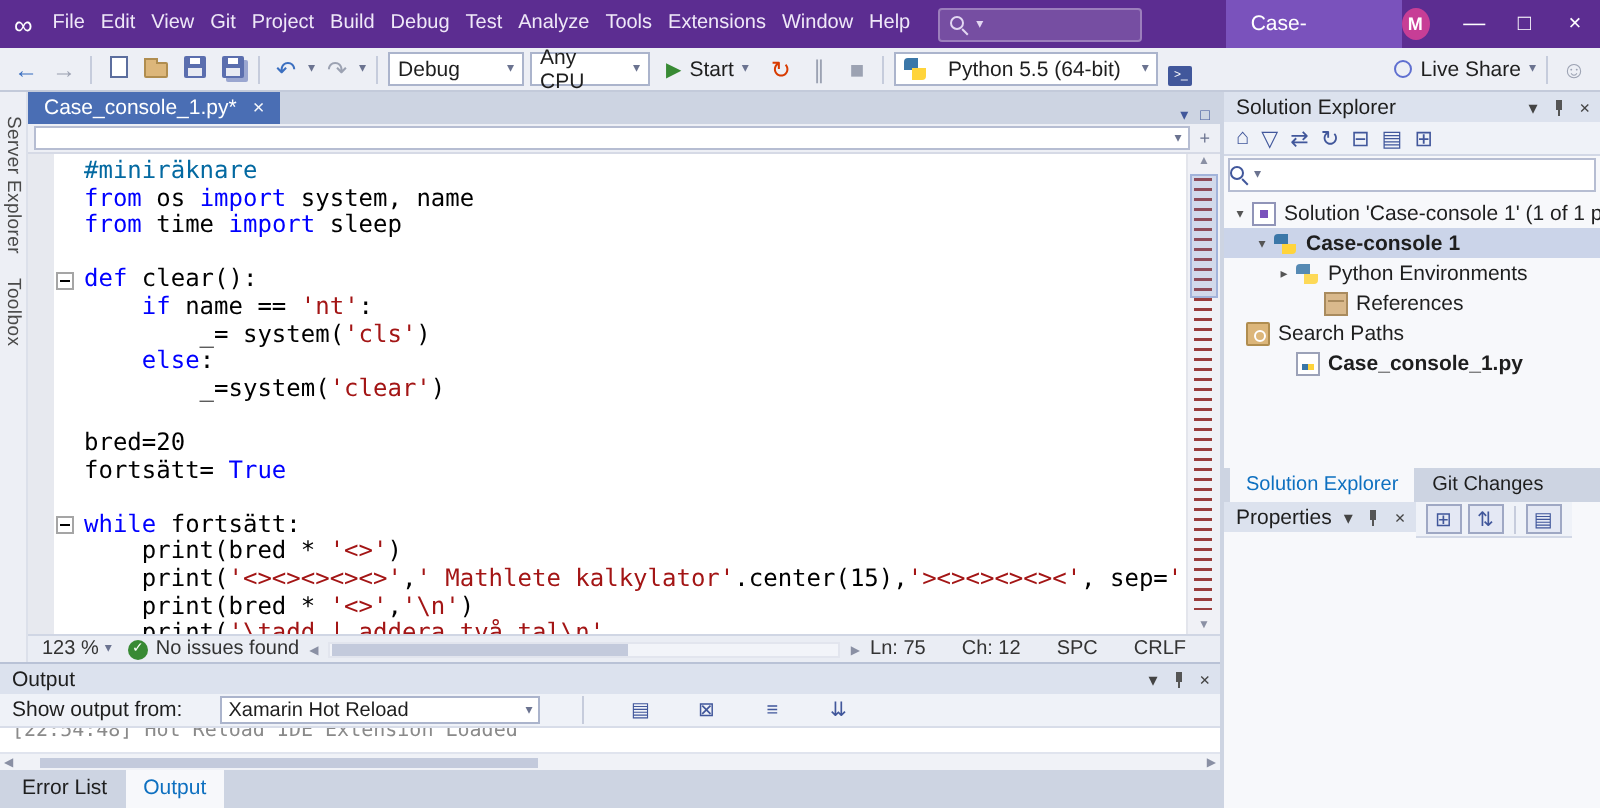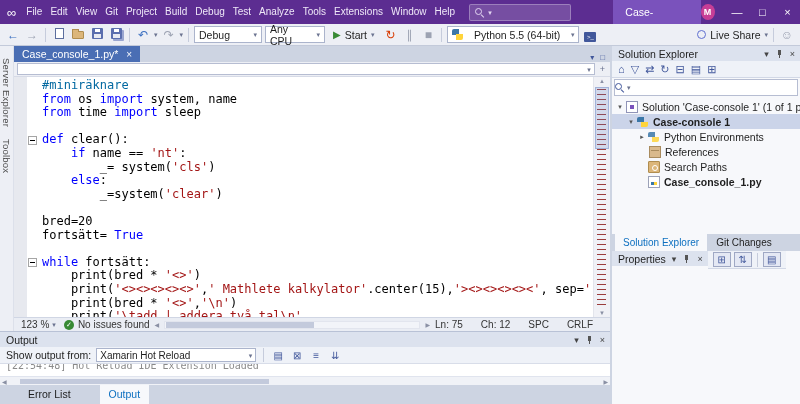--- a/index.html
+++ b/index.html
@@ -91,30 +91,30 @@
   .hs-arrow{font-size:6px;color:#8A90A4}
   .hscroll-track{flex:1;height:8px;background:#F2F4F9;border:1px solid #E2E5EE;position:relative}
   .hthumb{position:absolute;left:1px;top:0;bottom:0;width:58%;background:#C3CADC}
   .stat{margin-right:13px;font-size:10px}
 
   
   .output-panel{height:54px;display:flex;flex-direction:column;background:#fff;border-top:1px solid #B9C2D6;flex:none}
   .panel-header{height:15px;background:#DCE2EE;display:flex;align-items:center;padding:0 5px 0 6px;font-size:10.5px;color:#1e1e1e;gap:6px;flex:none}
   .panel-title{flex:1}
   .ph-ico{color:#444;font-size:9px}
-  .output-toolbar{height:17px;display:flex;align-items:center;gap:5px;padding:0 6px;background:#EFF2F8;font-size:10.5px;border-bottom:1px solid #D8DDE9;flex:none}
+  .output-toolbar{height:17px;display:flex;align-items:center;gap:19px;padding:0 6px;background:#EFF2F8;font-size:10.5px;border-bottom:1px solid #D8DDE9;flex:none}
   .combo.small{height:14px;width:160px;font-size:10px;padding:0 3px}
   .obtn{color:#41579B;font-size:10px;min-width:14px;text-align:center}
   .output-content{flex:1;overflow:hidden;font-family:"DejaVu Sans Mono",monospace;font-size:10px;line-height:11px;color:#8a8a8a;padding-left:6px}
   .log-line{margin-top:-4px}
   .output-hscroll{height:9px;background:#F0F2F7;display:flex;align-items:center;border-top:1px solid #E0E4EE;padding:0 2px;gap:2px;flex:none}
   .oh-track{flex:1;height:5px;position:relative}
   .oh-thumb{position:absolute;left:2%;top:0;bottom:0;width:42%;background:#C3CADC}
 
-  .bottom-tabs{height:19px;background:#CDD4E2;display:flex;align-items:stretch;padding-left:19px;gap:20px;flex:none}
+  .bottom-tabs{height:19px;background:#CDD4E2;display:flex;align-items:stretch;padding-left:2px;gap:0;flex:none}
   .btab{padding:0 9px;font-size:10.5px;line-height:19px;color:#1e1e1e}
   .btab.active{background:#F7F8FB;color:#0E70C0}
 
   
   .se-panel{height:205px;display:flex;flex-direction:column;flex:none;background:#F7F8FB}
   .se-toolbar{height:17px;display:flex;align-items:center;gap:6px;padding:0 6px;background:#EFF2F8;border-bottom:1px solid #D2D8E6;color:#41579B;font-size:11px;flex:none}
   .se-search{height:17px;display:flex;align-items:center;background:#fff;border:1px solid #B6BDD2;margin:1px 2px;padding-right:3px;gap:3px;flex:none}
   .se-search input{border:none;outline:none;flex:1;font-family:"Liberation Sans",sans-serif;font-size:10px;color:#333;padding:0 4px;min-width:0;background:transparent}
   .se-tree{flex:1;background:#F7F8FB;padding-top:2px;font-size:10.5px;overflow:hidden}
   .trow{height:15px;display:flex;align-items:center;white-space:nowrap}
@@ -352,26 +352,26 @@
             <div class="trow selected" style="padding-left: 14px;">
               <span class="exp">▾</span>
               <span class="ico ico-python-project"></span>
               <span class="tlabel" style="font-weight: bold;">Case-console 1</span>
             </div>
             <div class="trow" style="padding-left: 25px;">
               <span class="exp">▸</span>
               <span class="ico ico-python-env"></span>
               <span class="tlabel">Python Environments</span>
             </div>
-            <div class="trow" style="padding-left: 26px;">
+            <div class="trow" style="padding-left: 39px;">
               <span class="exp"></span>
               <span class="ico ico-references"></span>
               <span class="tlabel">References</span>
             </div>
-            <div class="trow" style="padding-left: 25px;">
+            <div class="trow" style="">
               <span class="exp"></span>
               <span class="ico ico-search-paths"></span>
               <span class="tlabel">Search Paths</span>
             </div>
             <div class="trow" style="padding-left: 25px;">
               <span class="exp"></span>
               <span class="ico ico-py-file"></span>
               <span class="tlabel" style="font-weight: bold;">Case_console_1.py</span>
             </div>
           </div>

